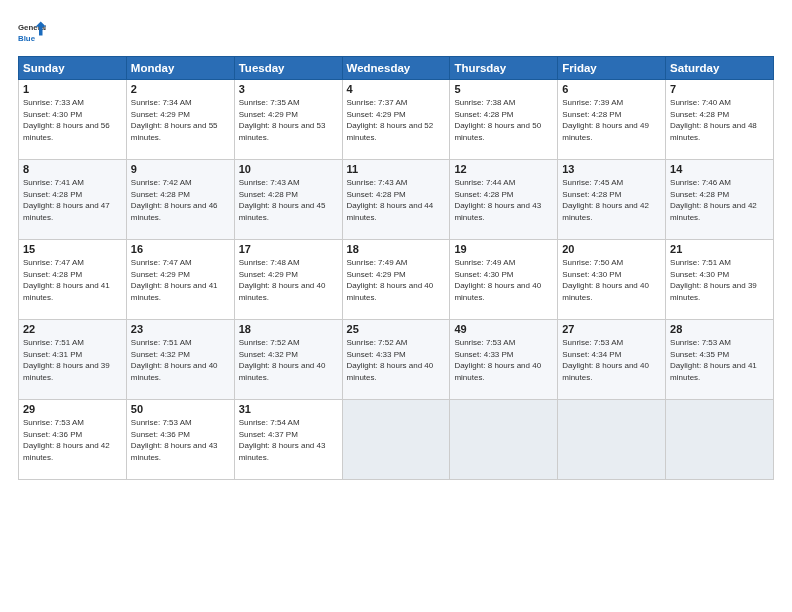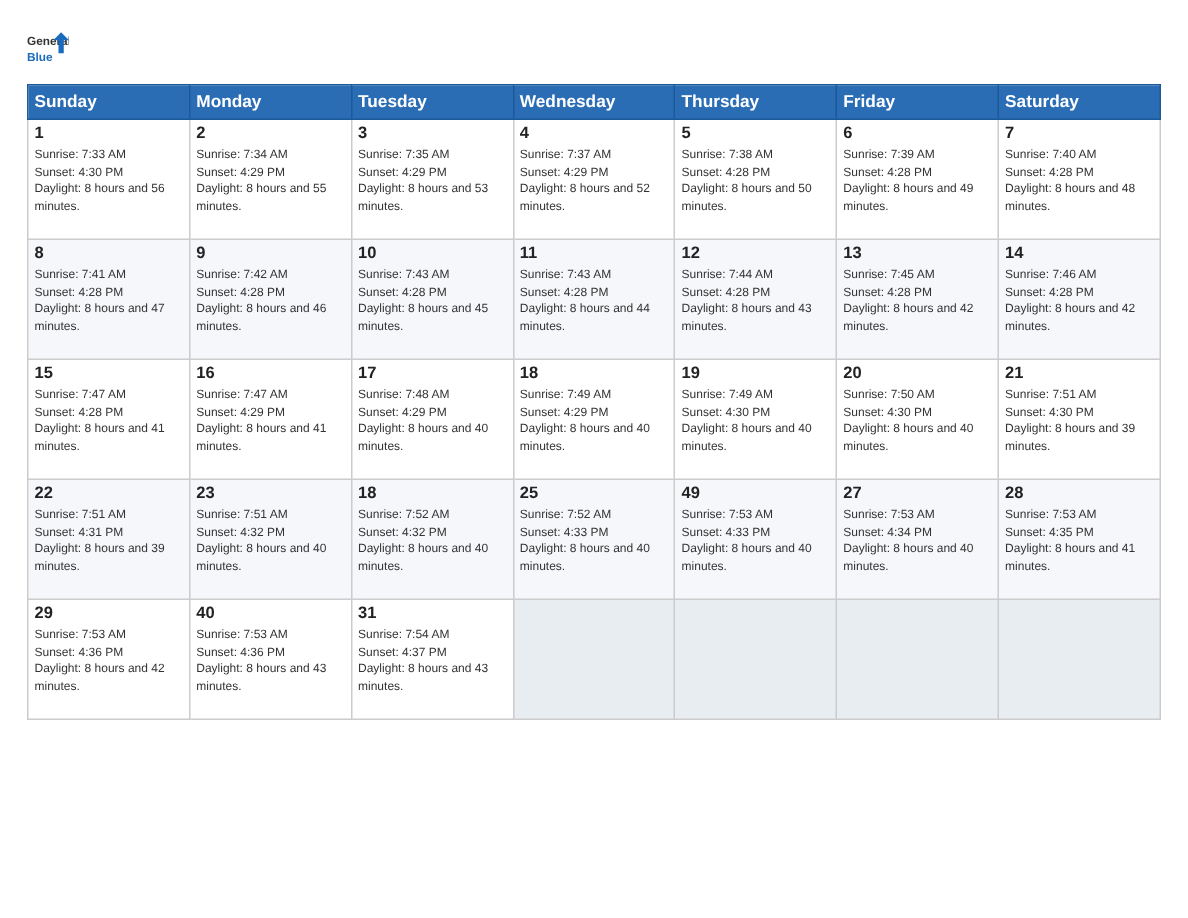--- a/index.html
+++ b/index.html
@@ -179,21 +179,21 @@
           <td><span class="day-number">49</span>
 <span class="cell-text">Sunrise: 7:53 AM<br>Sunset: 4:33 PM<br>Daylight: 8 hours and 40 minutes.</span></td>
           <td><span class="day-number">27</span>
 <span class="cell-text">Sunrise: 7:53 AM<br>Sunset: 4:34 PM<br>Daylight: 8 hours and 40 minutes.</span></td>
           <td><span class="day-number">28</span>
 <span class="cell-text">Sunrise: 7:53 AM<br>Sunset: 4:35 PM<br>Daylight: 8 hours and 41 minutes.</span></td>
         </tr>
         <tr>
           <td><span class="day-number">29</span>
 <span class="cell-text">Sunrise: 7:53 AM<br>Sunset: 4:36 PM<br>Daylight: 8 hours and 42 minutes.</span></td>
-          <td><span class="day-number">40</span>
+          <td><span class="day-number">50</span>
 <span class="cell-text">Sunrise: 7:53 AM<br>Sunset: 4:36 PM<br>Daylight: 8 hours and 43 minutes.</span></td>
           <td><span class="day-number">31</span>
 <span class="cell-text">Sunrise: 7:54 AM<br>Sunset: 4:37 PM<br>Daylight: 8 hours and 43 minutes.</span></td>
           <td class="empty"></td>
           <td class="empty"></td>
           <td class="empty"></td>
           <td class="empty"></td>
         </tr>
       </tbody>
   </table>

